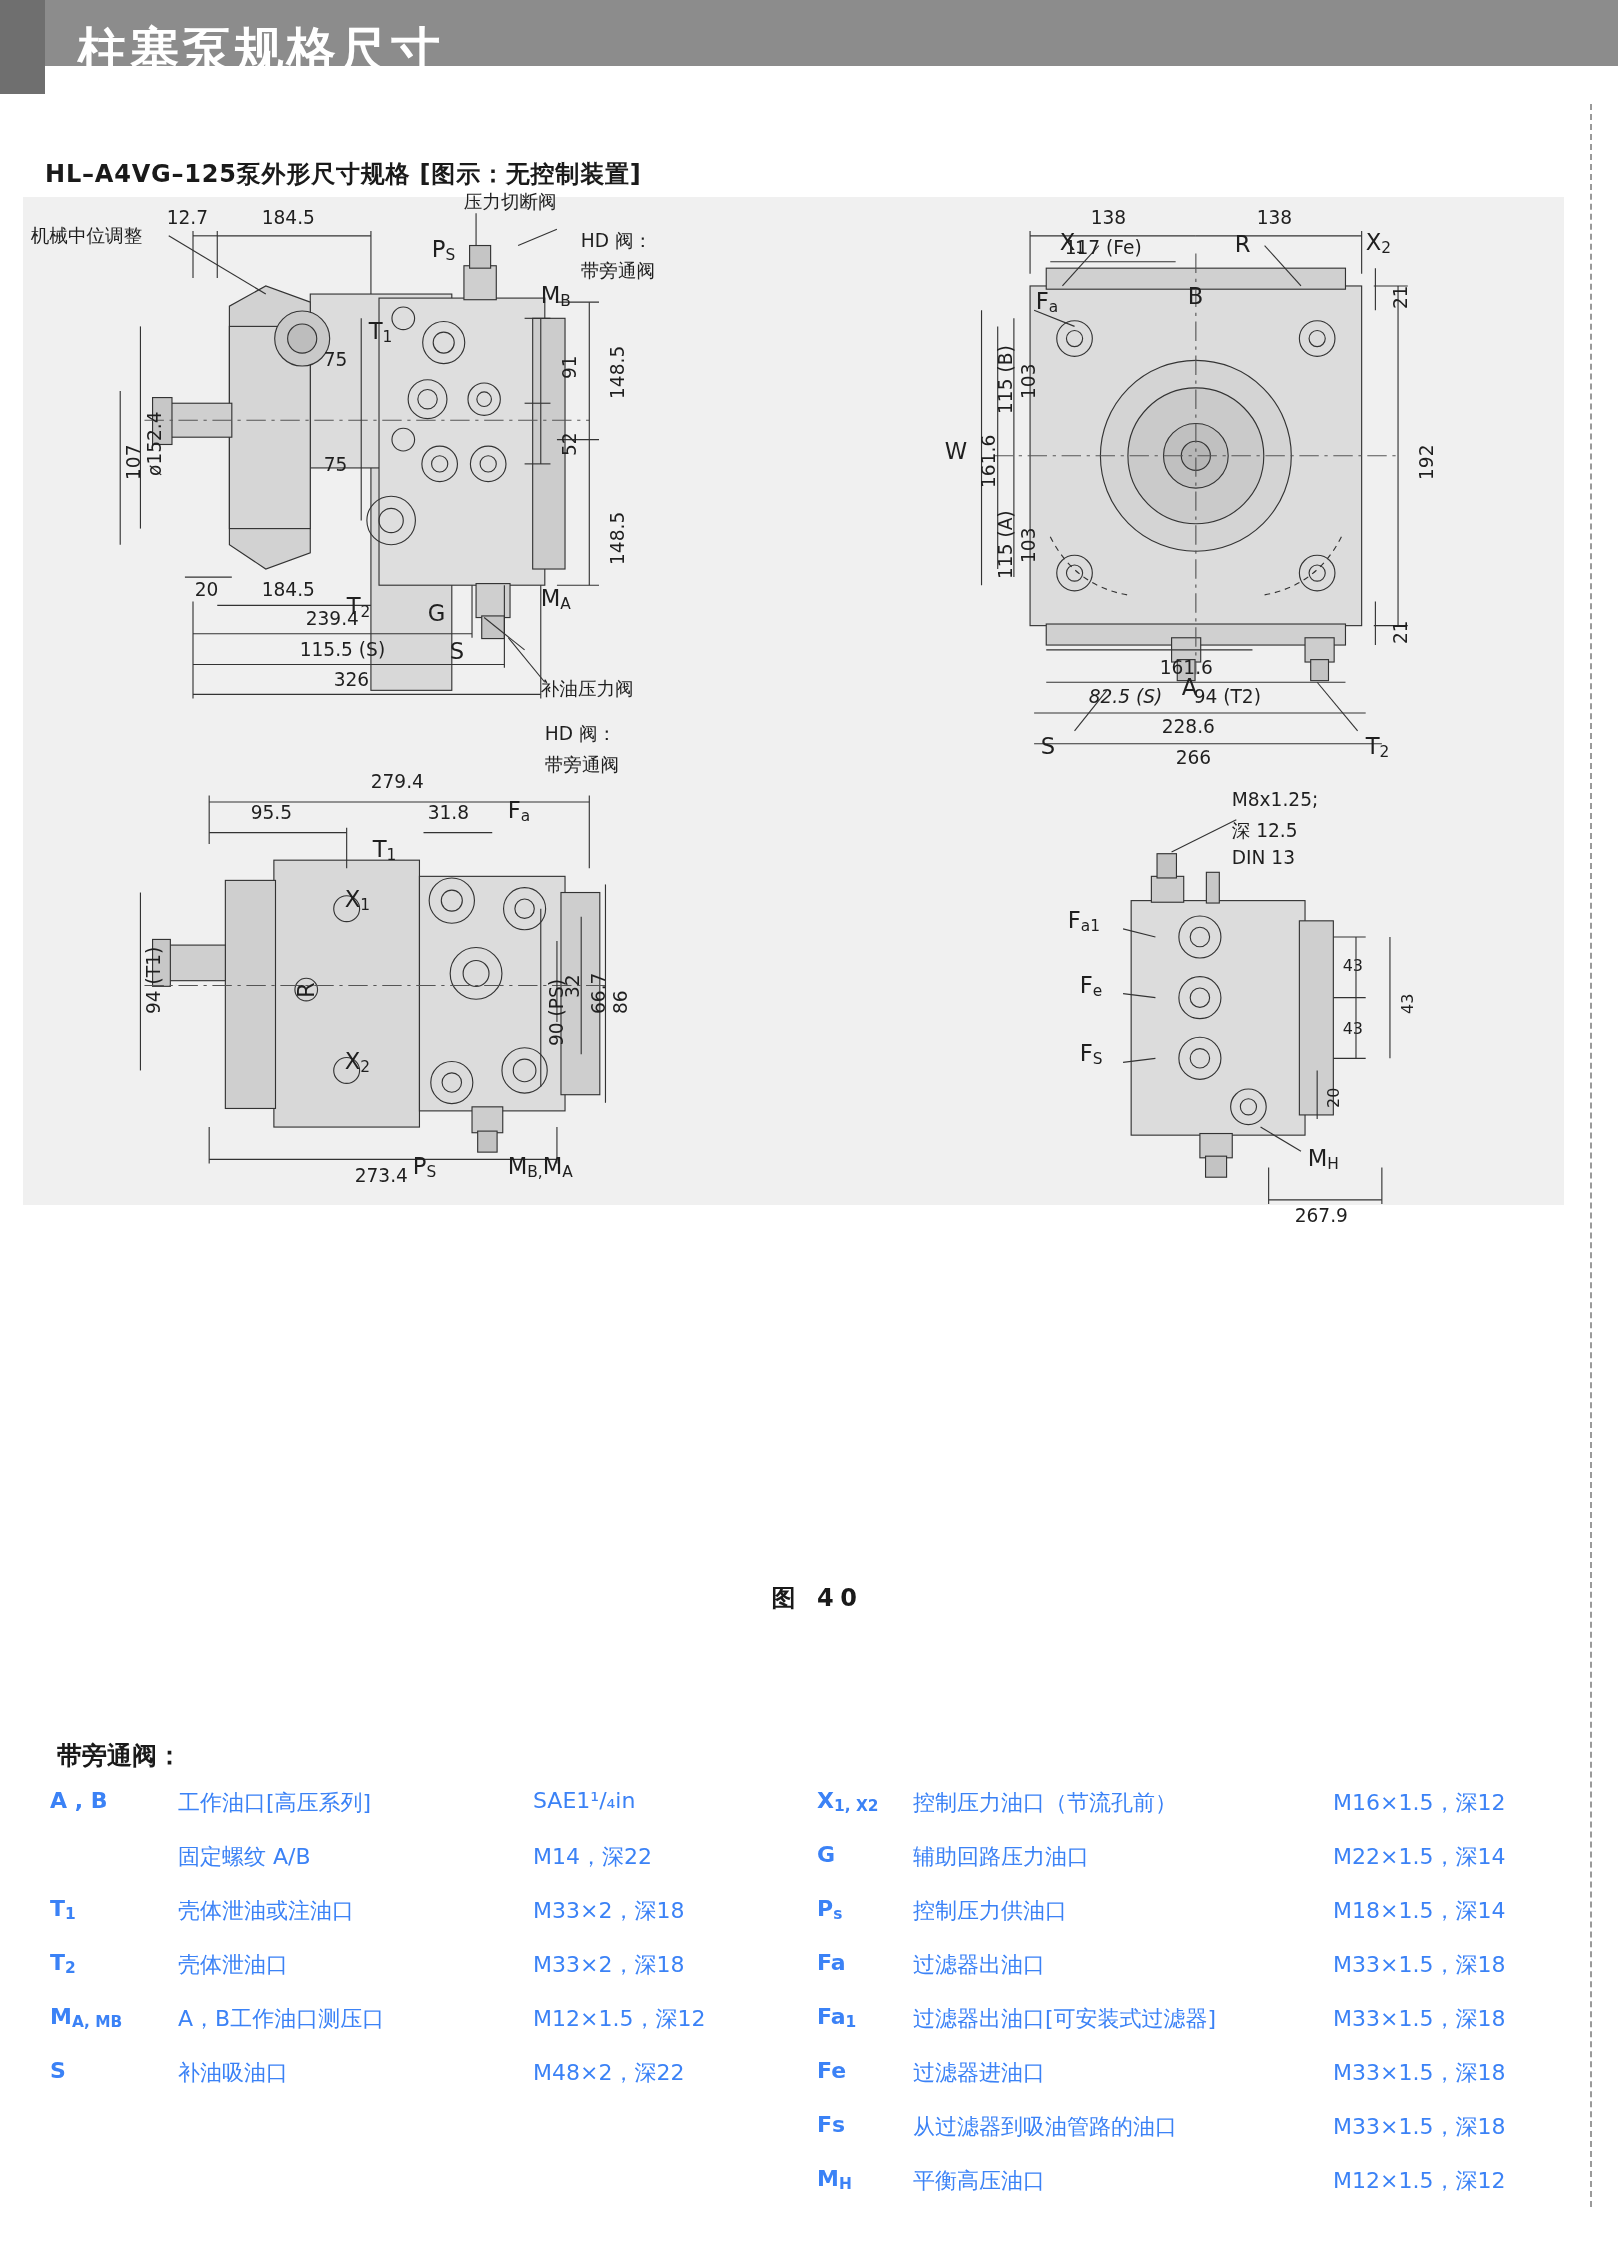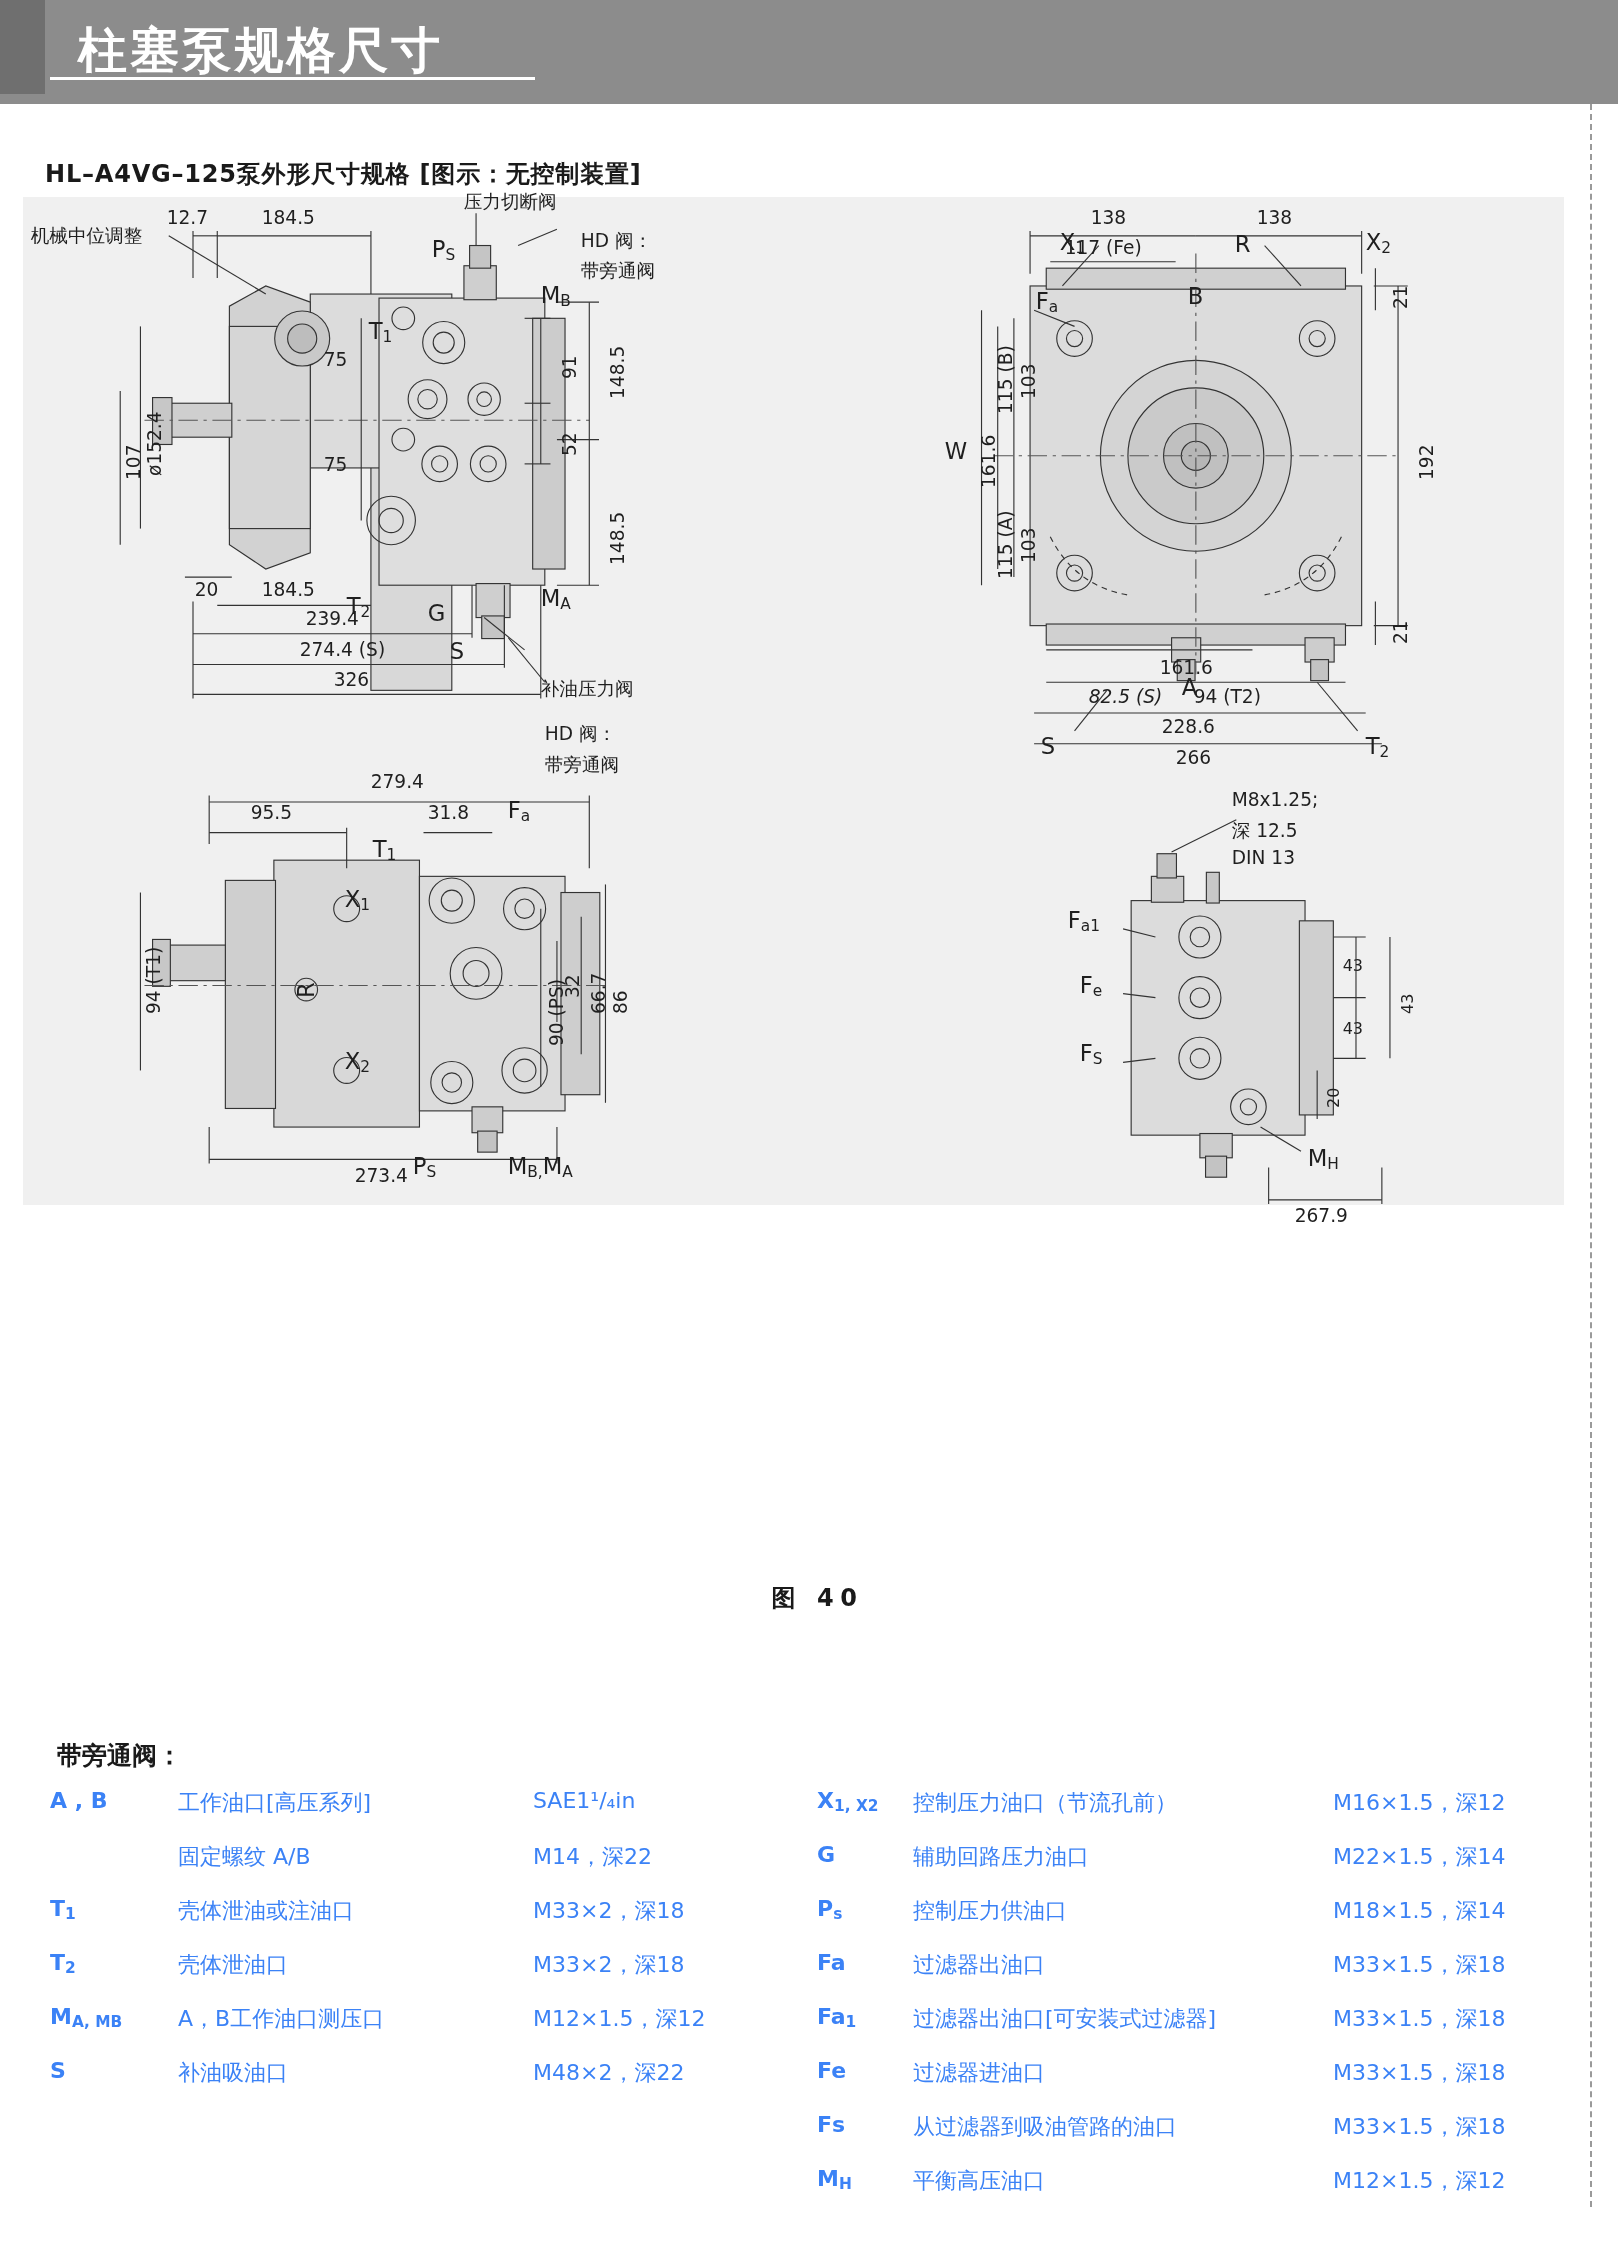--- a/index.html
+++ b/index.html
@@ -6,21 +6,21 @@
   body{
     width:1619px;height:2261px;
     background:#ffffff;
     font-family:"Liberation Sans", sans-serif;
     color:#1a1a1a;
     position:relative;
     overflow:hidden;
   }
   
   .header-bar{
-    position:absolute;left:0;top:0;width:1619px;height:104px;
+    position:absolute;left:0;top:0;width:1619px;height:66px;
     background:#8c8c8c;
   }
   .header-accent{
     position:absolute;left:0;top:0;width:45px;height:94px;background:#6f6f6f;
   }
   .header-title{
     position:absolute;left:78px;top:18px;
     font-size:49px;font-weight:bold;color:#ffffff;letter-spacing:3.2px;
     font-family:"DejaVu Sans", sans-serif;
   }
@@ -309,21 +309,21 @@
   <div class="dwg vert" style="left:536px;top:182px;">91</div>
   <div class="dwg" style="left:301px;top:152px;">75</div>
   <div class="dwg vert" style="left:536px;top:259px;">52</div>
   <div class="dwg" style="left:301px;top:257px;">75</div>
   <div class="dwg vert" style="left:584px;top:368px;">148.5</div>
   <div class="dwg vert" style="left:100px;top:283px;">107</div>
   <div class="dwg vert" style="left:121px;top:279px;">ø152.4</div>
   <div class="dwg" style="left:172px;top:382px;">20</div>
   <div class="dwg" style="left:239px;top:382px;">184.5</div>
   <div class="dwg" style="left:283px;top:411px;">239.4</div>
-  <div class="dwg" style="left:277px;top:442px;">274.4 (S)</div>
+  <div class="dwg" style="left:277px;top:442px;">115.5 (S)</div>
   <div class="dwg" style="left:311px;top:472px;">326</div>
 
   <div class="dwg" style="left:409px;top:39px;font-size:22.7px;"><span>P</span><span class="sub">S</span></div>
   <div class="dwg" style="left:518px;top:85px;font-size:22.7px;"><span>M</span><span class="sub">B</span></div>
   <div class="dwg" style="left:518px;top:388px;font-size:22.7px;"><span>M</span><span class="sub">A</span></div>
   <div class="dwg" style="left:346px;top:121px;font-size:22.7px;"><span>T</span><span class="sub">1</span></div>
   <div class="dwg" style="left:324px;top:396px;font-size:22.7px;"><span>T</span><span class="sub">2</span></div>
   <div class="dwg" style="left:405px;top:403px;font-size:22.7px;">G</div>
   <div class="dwg" style="left:427px;top:441px;font-size:22.7px;">S</div>
 

